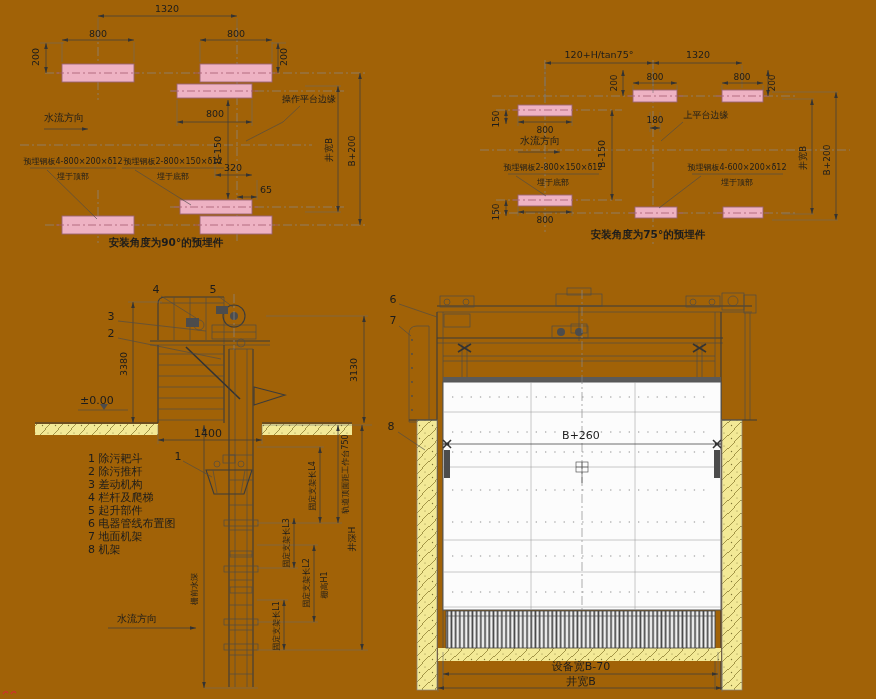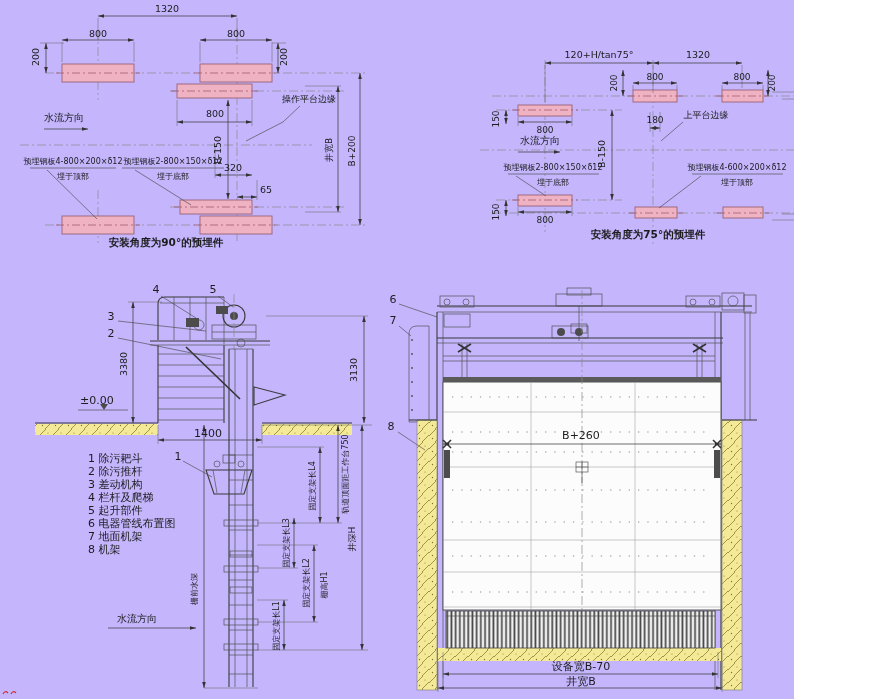--- a/index.html
+++ b/index.html
@@ -1,16 +1,16 @@
 <!DOCTYPE html>
 <html><head>
 <meta charset="utf-8">
 <style>
   html,body{margin:0;padding:0;background:#ffffff;}
-  .stage{position:relative;width:794px;height:699px;background:#c4b5fd;overflow:hidden;
+  .stage{position:relative;width:876px;height:699px;background:#a16207;overflow:hidden;
          font-family:"DejaVu Sans",sans-serif;}
   svg{position:absolute;left:0;top:0;}
   svg text{font-family:"DejaVu Sans",sans-serif;font-size:9.5px;fill:#1c1c1c;}
   .t8{font-size:8px}.t9{font-size:9px}.t10{font-size:10px}.t11{font-size:11px}
   .cap{font-size:10.5px;font-weight:600}
   .s1{stroke:#3b3b3b;stroke-width:1.1;fill:none}
   .s2{stroke:#4a4a4a;stroke-width:.65;fill:none}
   .sx{stroke:#333;stroke-width:1.6;fill:none}
   .dim{stroke:#3f3f3f;stroke-width:.75;fill:none}
   .ext{stroke:#6a6a6a;stroke-width:.55;fill:none}

